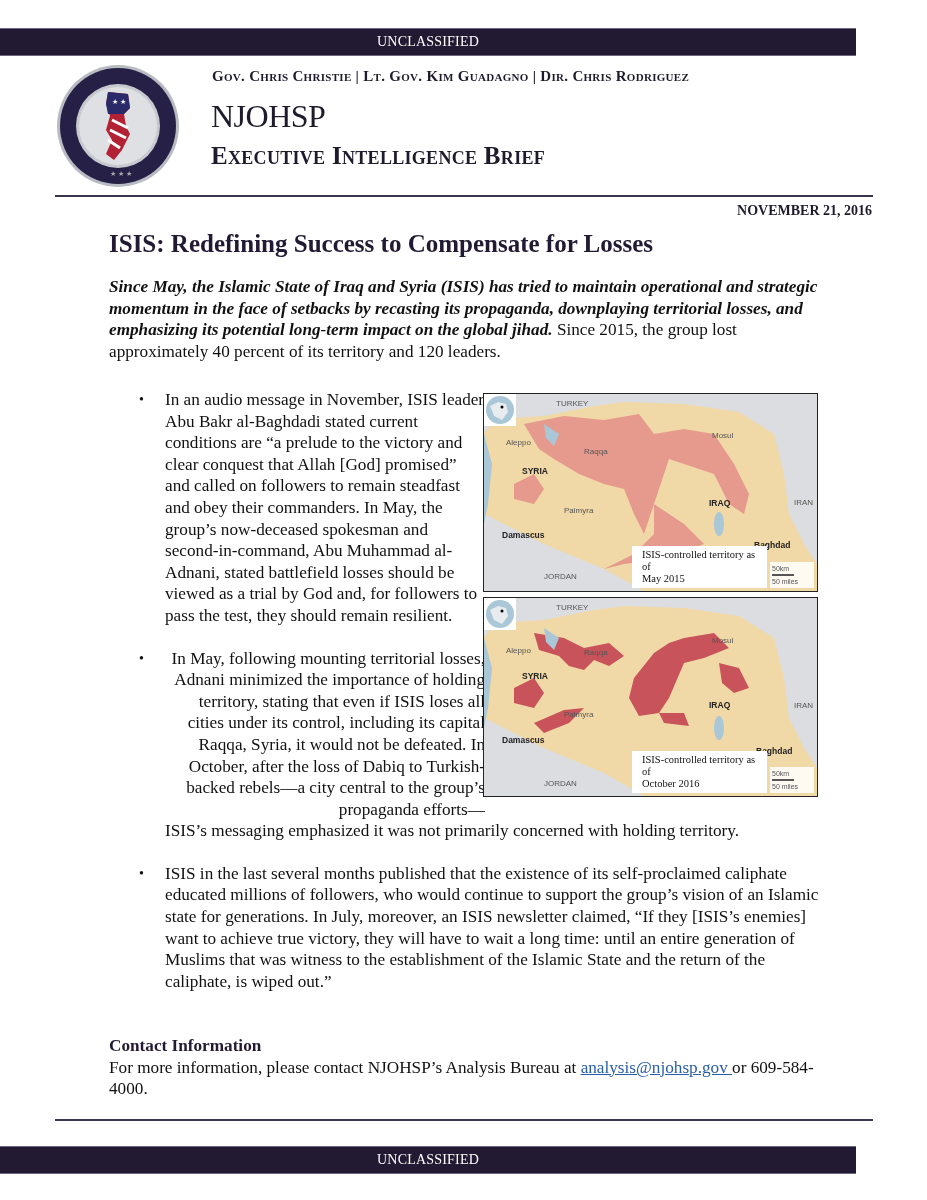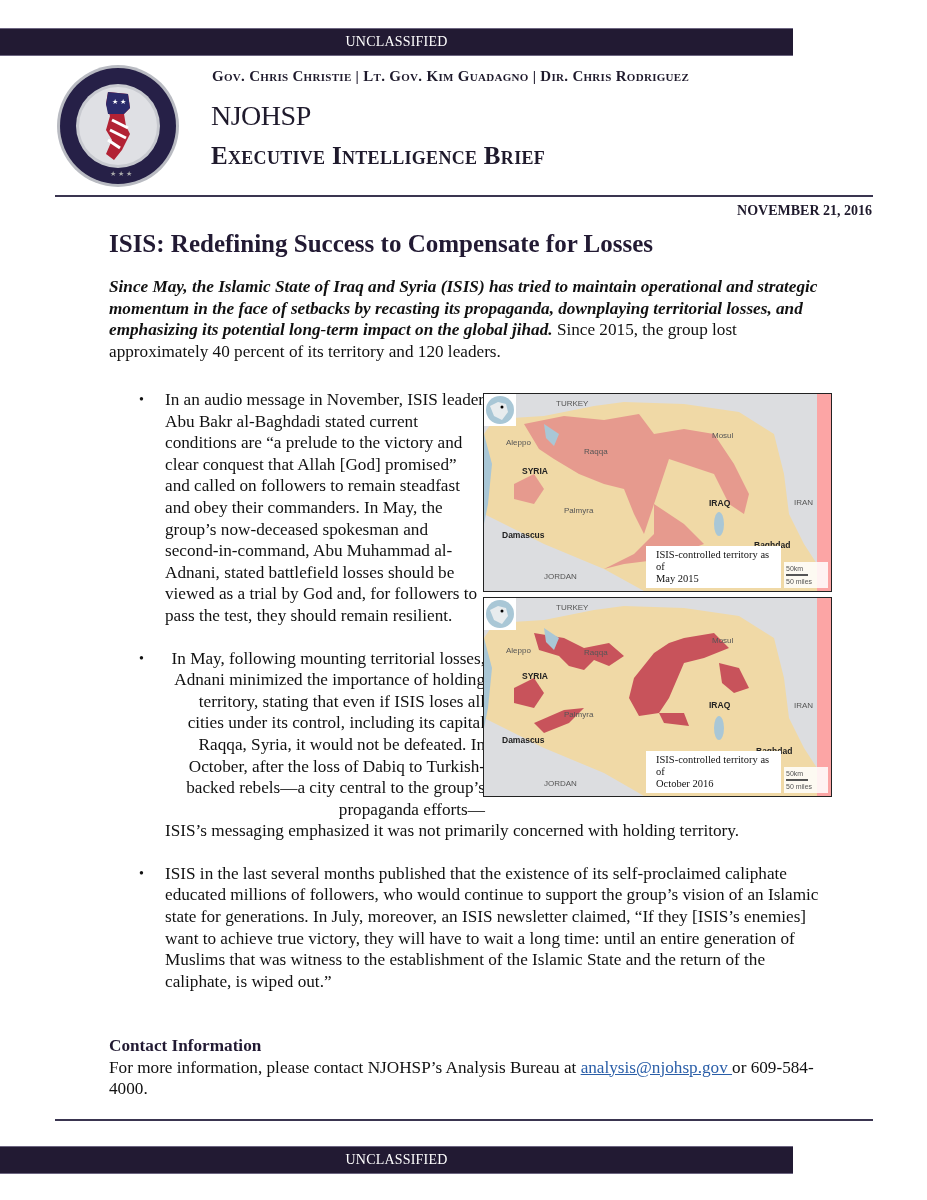--- a/index.html
+++ b/index.html
@@ -1,29 +1,29 @@
 <!DOCTYPE html>
 <html><head>
 <meta charset="utf-8">
 <style>
   html, body { margin: 0; padding: 0; background: #ffffff; }
   body { width: 927px; height: 1200px; position: relative; overflow: hidden;
          font-family: "Liberation Serif", "DejaVu Serif", serif; color: #111; }
 
-  .banner { position: absolute; left: 0; width: 793px; height: 26px; background: #221a33;
+  .banner { position: absolute; left: 0; width: 856px; height: 26px; background: #221a33;
             border-top: 1px solid #6c6580; border-bottom: 1px solid #6c6580;
             color: #fff; font-size: 14px; text-align: center; line-height: 26px; letter-spacing: 0.2px; }
   .banner.top { top: 28px; }
   .banner.bottom { top: 1146px; }
 
   .seal { position: absolute; left: 56px; top: 64px; width: 124px; height: 124px; }
 
   .officials { position: absolute; left: 212px; top: 68px; font-size: 15px; font-variant: small-caps;
                color: #1f1a2c; letter-spacing: 0.3px; font-weight: bold; }
-  .org { position: absolute; left: 211px; top: 96px; font-size: 28px; color: #1f1a2c; letter-spacing: -0.5px; line-height: 40px; }
+  .org { position: absolute; left: 211px; top: 96px; font-size: 32px; color: #1f1a2c; letter-spacing: -0.5px; line-height: 40px; }
   .subtitle { position: absolute; left: 211px; top: 142px; font-size: 25px; font-variant: small-caps;
               color: #1f1a2c; font-weight: bold; letter-spacing: 0.3px; }
 
   .rule { position: absolute; left: 55px; width: 818px; height: 2px; background: #3a3550; }
   .rule.r1 { top: 195px; }
   .rule.r2 { top: 1119px; }
 
   .date { position: absolute; right: 55px; top: 203px; font-size: 14px; font-weight: bold; color: #1f1a2c; text-align: right; }
   .headline { position: absolute; left: 109px; top: 230px; font-size: 25px; font-weight: bold; color: #221a33; }
 
@@ -32,21 +32,21 @@
 
   .bullets { position: absolute; left: 109px; top: 389px; width: 720px; font-size: 17.2px; line-height: 21.6px; }
   .bullet { position: relative; padding-left: 56px; }
   .bullet .dot { position: absolute; left: 30px; top: 0; font-size: 14px; }
   .b1 { width: 320px; }
   .b2 { margin-top: 21px; }
   .b2 .narrow { width: 320px; display: block; text-align: right; }
   .b3 { margin-top: 21px; width: 665px; }
 
   .maps { position: absolute; left: 483px; top: 393px; width: 335px; }
-  .map { position: relative; width: 333px; height: 197px; border: 1px solid #222; background: #fca5a5; overflow: hidden; padding-left: 14px; }
+  .map { position: relative; width: 333px; height: 197px; border: 1px solid #222; background: #fca5a5; overflow: hidden; }
   .map + .map { margin-top: 5px; height: 198px; }
   .map svg { position: absolute; left: 0; top: 0; }
   .map-caption { position: absolute; right: 50px; bottom: 3px; background: #fff; padding: 3px 10px;
                  font-size: 10.5px; text-align: left; line-height: 12px; width: 115px; }
   .map-scale { position: absolute; right: 3px; bottom: 3px; background: rgba(255,255,255,0.85);
                font-family: "Liberation Sans", sans-serif; font-size: 7px; color: #555; width: 40px; padding: 2px; line-height: 9px; }
   .map-scale .bar { width: 22px; height: 2px; background: #555; margin: 1px 0; }
   .globe { position: absolute; right: 3px; top: 3px; width: 32px; height: 32px; background: #fff; }
   .lbl { position: absolute; font-family: "Liberation Sans", sans-serif; font-size: 8px; color: #555; }
   .lbl.bold { font-weight: bold; color: #222; font-size: 8.5px; }

